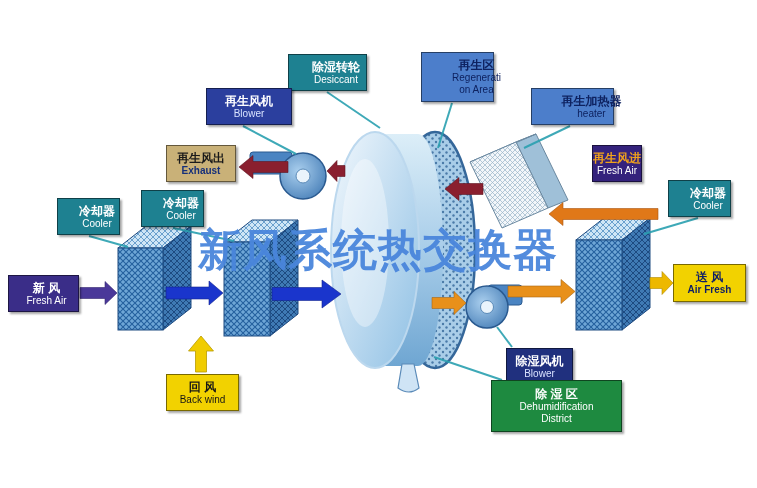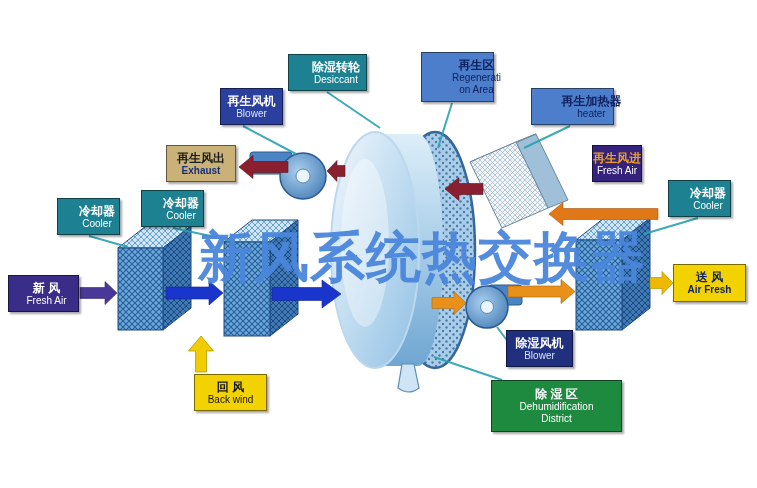--- a/index.html
+++ b/index.html
@@ -25,21 +25,21 @@
   .lb-tan .en{color:#16307a;font-weight:bold;}
   .lb-indigo{background:#34227c;}
   .lb-indigo .zh{color:#f0a21c;}
   .lb-indigo .en{color:#ffffff;}
   .lb-purple{background:#3a2d88;color:#ffffff;padding-left:8px;}
   .lb-yellow-navy{background:#f2d200;color:#0e1e66;}
   .lb-yellow-navy .zh,.lb-yellow-navy .en{font-weight:bold;}
   .lb-yellow-black{background:#f2d200;color:#161616;}
   .lb-green{background:#1e8a40;color:#ffffff;margin-left:44px;}
   #watermark{
-    position:absolute;left:198px;top:221px;font-size:55px;font-weight:bold;
+    position:absolute;left:198px;top:221px;font-size:44px;font-weight:bold;
     color:#4a86dc;opacity:.95;white-space:nowrap;letter-spacing:1px;
   }
 </style>
 </head>
 <body>
 
 <div id="stage">
 
   <svg id="diagram-svg" width="757" height="488" viewBox="0 0 757 488">
     <defs>
@@ -154,21 +154,21 @@
     <span class="zh">除湿转轮</span>
     <span class="en">Desiccant</span>
   </div>
 
   <div class="label lb-blue" style="left:421px;top:52px;width:73px;height:50px;">
     <span class="zh">再生区</span>
     <span class="en">Regenerati</span>
     <span class="en">on Area</span>
   </div>
 
-  <div class="label lb-navy" style="left:220px;top:88px;width:63px;height:37px;">
+  <div class="label lb-navy" style="left:206px;top:88px;width:86px;height:37px;">
     <span class="zh">再生风机</span>
     <span class="en">Blower</span>
   </div>
 
   <div class="label lb-blue" style="left:531px;top:88px;width:83px;height:37px;">
     <span class="zh">再生加热器</span>
     <span class="en">heater</span>
   </div>
 
   <div class="label lb-tan" style="left:166px;top:145px;width:70px;height:37px;">
@@ -199,26 +199,26 @@
   <div class="label lb-purple" style="left:8px;top:275px;width:71px;height:37px;">
     <span class="zh">新  风</span>
     <span class="en">Fresh Air</span>
   </div>
 
   <div class="label lb-yellow-navy" style="left:673px;top:264px;width:73px;height:38px;">
     <span class="zh">送  风</span>
     <span class="en">Air Fresh</span>
   </div>
 
-  <div class="label lb-yellow-black" style="left:166px;top:374px;width:73px;height:37px;margin-left:28px;">
+  <div class="label lb-yellow-black" style="left:166px;top:374px;width:73px;height:37px;">
     <span class="zh">回  风</span>
     <span class="en">Back wind</span>
   </div>
 
-  <div class="label lb-navy2" style="left:506px;top:330px;width:67px;height:37px;">
+  <div class="label lb-navy2" style="left:506px;top:348px;width:67px;height:37px;">
     <span class="zh">除湿风机</span>
     <span class="en">Blower</span>
   </div>
 
   <div class="label lb-green" style="left:447px;top:380px;width:131px;height:52px;">
     <span class="zh">除  湿  区</span>
     <span class="en">Dehumidification</span>
     <span class="en">District</span>
   </div>
 

